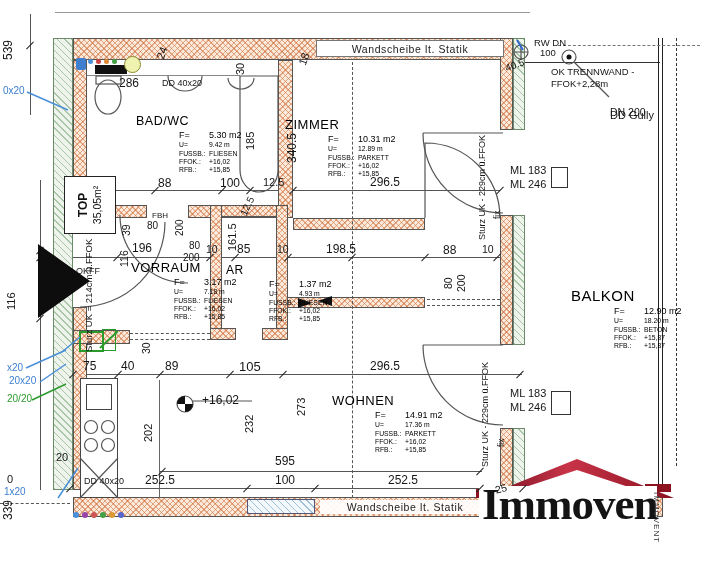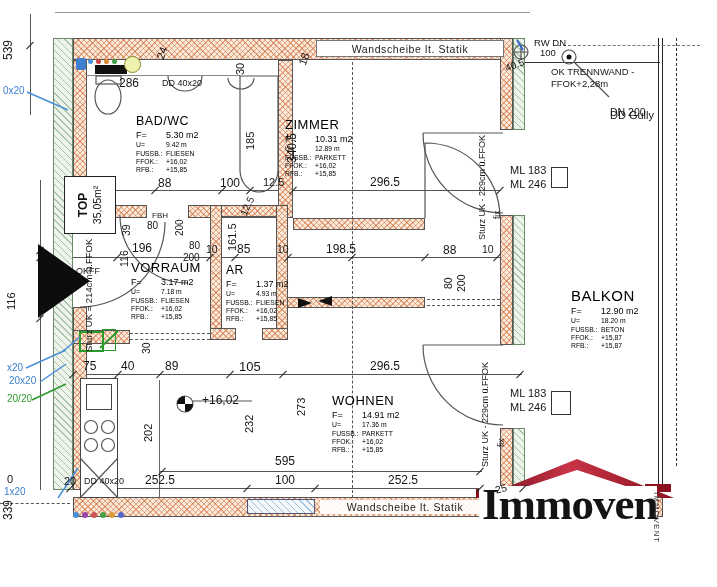--- a/index.html
+++ b/index.html
@@ -27,21 +27,21 @@
   .dim{position:absolute;color:#161616;white-space:nowrap;line-height:1;}
   .dim.blue{color:#3d7fd0;} .dim.green{color:#2f9b2f;}
   .tick{position:absolute;width:10px;height:0;border-top:1.6px solid #222;transform:rotate(-45deg);}
   .dot{position:absolute;border-radius:50%;}
   .wlabel{position:absolute;background:#fff;border:1px solid #777;box-sizing:border-box;
           display:flex;align-items:center;justify-content:center;font-size:10.5px;
           letter-spacing:.6px;color:#222;}
   .wlabel.noborder{border:none;background:rgba(255,255,255,.92);}
   .room{position:absolute;color:#000000;}
   .room-title{letter-spacing:.5px;margin-bottom:2px;}
-  .rrow{font-size:6.8px;line-height:1.22;white-space:nowrap;}
+  .rrow{font-size:6.8px;line-height:1.22;white-space:nowrap;margin-left:43px;}
   .rrow1{font-size:9px;line-height:1.25;}
   .rlab{display:inline-block;width:30px;}
   .topbox{position:absolute;left:64px;top:176px;width:50px;height:56px;border:1.5px solid #222;
           background:#fff;display:flex;align-items:center;justify-content:center;z-index:4;}
   .topbox .inner{transform:rotate(-90deg);text-align:center;line-height:1.15;color:#111;}
   .tri{position:absolute;left:38px;top:244px;width:0;height:0;z-index:5;
        border-top:37px solid transparent;border-bottom:37px solid transparent;border-left:52px solid #0d0d0d;}
   .mlbox{position:absolute;border:1px solid #333;background:#fff;box-sizing:border-box;}
   svg.overlay{position:absolute;left:0;top:0;pointer-events:none;}
   
@@ -187,21 +187,21 @@
 
     <div class="logo-bg"></div>
     <div class="logo-text">Immoven</div>
     <div class="logo-vert">IMMOVENT</div>
   <span class="dim" style="left: 2px; top: 60px; font-size: 12px; transform-origin: 0px 0px; transform: rotate(-90deg);">539</span>
       <span class="dim blue" style="left: 3px; top: 86px; font-size: 10px;">0x20</span>
       <span class="dim blue" style="left: 7px; top: 363px; font-size: 10px;">x20</span>
       <span class="dim blue" style="left: 9px; top: 376px; font-size: 10px;">20x20</span>
       <span class="dim green" style="left: 7px; top: 394px; font-size: 10px;">20/20</span>
       <span class="dim" style="left: 7px; top: 474px; font-size: 11px;">0</span>
-      <span class="dim" style="left: 56px; top: 476px; font-size: 11px; margin-left: 8px;">20</span>
+      <span class="dim" style="left: 56px; top: 452px; font-size: 11px;">20</span>
       <span class="dim blue" style="left: 4px; top: 487px; font-size: 10px;">1x20</span>
       <span class="dim" style="left: 2px; top: 520px; font-size: 12px; transform-origin: 0px 0px; transform: rotate(-90deg);">339</span>
       <span class="dim" style="left: 6px; top: 310px; font-size: 11px; transform-origin: 0px 0px; transform: rotate(-90deg);">116</span>
       <span class="dim" style="left: 84px; top: 352px; font-size: 9.5px; transform-origin: 0px 0px; transform: rotate(-90deg);">Sturz UK = 214cm ü.FFOK</span>
       <span class="dim" style="left: 76px; top: 267px; font-size: 9px;">OKFF</span>
       <span class="dim" style="left: 64px; top: 213px; font-size: 11px;">7.5</span>
       <span class="dim" style="left: 119px; top: 77px; font-size: 12px;">286</span>
       <span class="dim" style="left: 162px; top: 79px; font-size: 9px;">DD 40x20</span>
       <span class="dim" style="left: 155px; top: 57px; font-size: 11px; transform-origin: 0px 0px; transform: rotate(-70deg);">24</span>
       <span class="dim" style="left: 235px; top: 75px; font-size: 11px; transform-origin: 0px 0px; transform: rotate(-90deg);">30</span>

